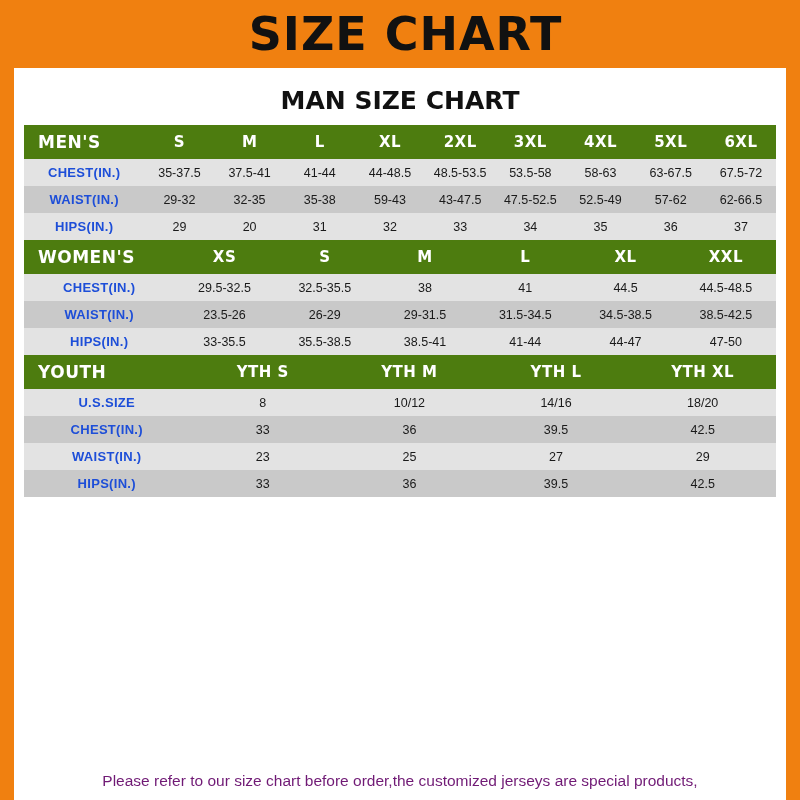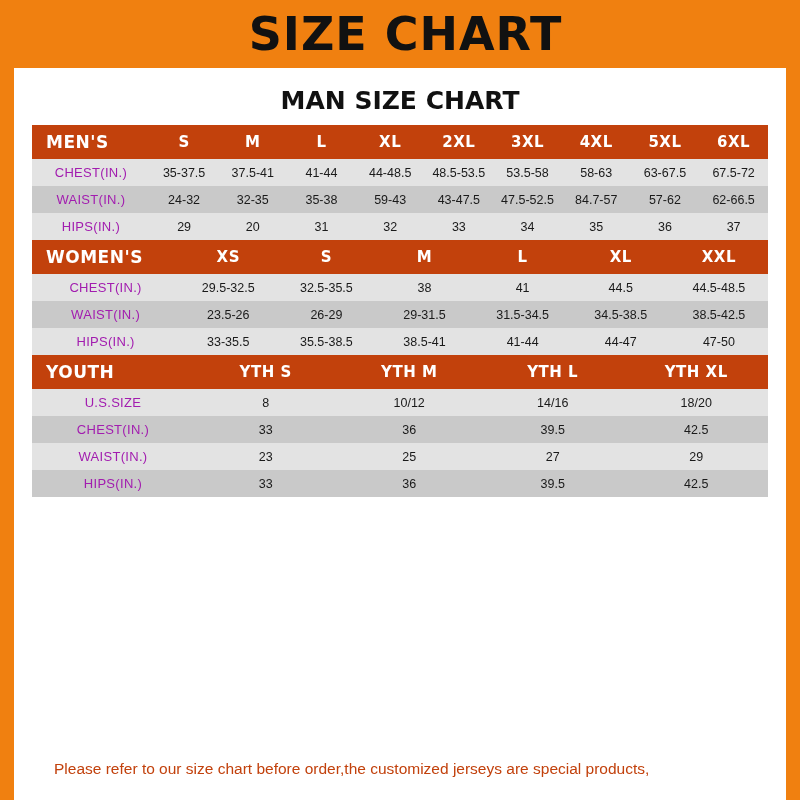--- a/index.html
+++ b/index.html
@@ -33,21 +33,21 @@
   .banner-title {
     font-family: "DejaVu Sans", sans-serif;
     font-weight: bold;
     font-size: 46px;
     letter-spacing: 1px;
     color: #111111;
     line-height: 1;
     margin-left: 11px;
   }
   .content {
-    padding: 0 18px;
+    padding: 0 10px;
   }
   .section-title {
     text-align: center;
     font-family: "DejaVu Sans", sans-serif;
     font-weight: bold;
     font-size: 25px;
     color: #111111;
     margin: 18px 0 10px 0;
   }
   table.chart {
@@ -60,21 +60,21 @@
     text-align: center;
     font-size: 12.5px;
     color: #1a1a1a;
     height: 27px;
     padding: 0 2px;
     font-family: "Liberation Sans", sans-serif;
     white-space: nowrap;
     overflow: hidden;
   }
   table.chart thead th {
-    background: #c2410c;
+    background: #4d7c0f;
     color: #ffffff;
     font-family: "DejaVu Sans", sans-serif;
     font-weight: bold;
     font-size: 15px;
     height: 34px;
     letter-spacing: 0.5px;
   }
   table.chart thead th.rowhead {
     text-align: left;
     padding-left: 14px;
@@ -82,40 +82,42 @@
   }
   table.chart tbody tr.odd td {
     background: #e3e3e3;
   }
   table.chart tbody tr.even td {
     background: #c9c9c9;
   }
   table.chart tbody td.rowlabel {
     font-size: 13px;
     letter-spacing: 0.3px;
-    color: #a21caf;
+    color: #1d4ed8;
+    font-weight: bold;
   }
   
   .men col.c0 { width: 16%; }
   .women col.c0 { width: 20%; }
   .youth col.c0 { width: 22%; }
   .footer {
     position: absolute;
     left: 14px;
     right: 14px;
     bottom: 8px;
     padding: 0 14px;
     box-sizing: border-box;
   }
   .footer p {
-    margin: 12px;
-    color: #c2410c;
+    margin: 0;
+    color: #701a75;
     font-size: 15.5px;
     line-height: 1.45;
     font-family: "Liberation Sans", sans-serif;
+    text-align: center;
   }
 </style>
 </head>
 <body>
 
 <div class="page">
 
   <div class="banner">
     <div class="banner-title">SIZE CHART</div>
   </div>
@@ -158,27 +160,27 @@
           <td>41-44</td>
           <td>44-48.5</td>
           <td>48.5-53.5</td>
           <td>53.5-58</td>
           <td>58-63</td>
           <td>63-67.5</td>
           <td>67.5-72</td>
         </tr>
         <tr class="even">
           <td class="rowlabel">WAIST(IN.)</td>
-          <td>24-32</td>
+          <td>29-32</td>
           <td>32-35</td>
           <td>35-38</td>
           <td>59-43</td>
           <td>43-47.5</td>
           <td>47.5-52.5</td>
-          <td>84.7-57</td>
+          <td>52.5-49</td>
           <td>57-62</td>
           <td>62-66.5</td>
         </tr>
         <tr class="odd">
           <td class="rowlabel">HIPS(IN.)</td>
           <td>29</td>
           <td>20</td>
           <td>31</td>
           <td>32</td>
           <td>33</td>

